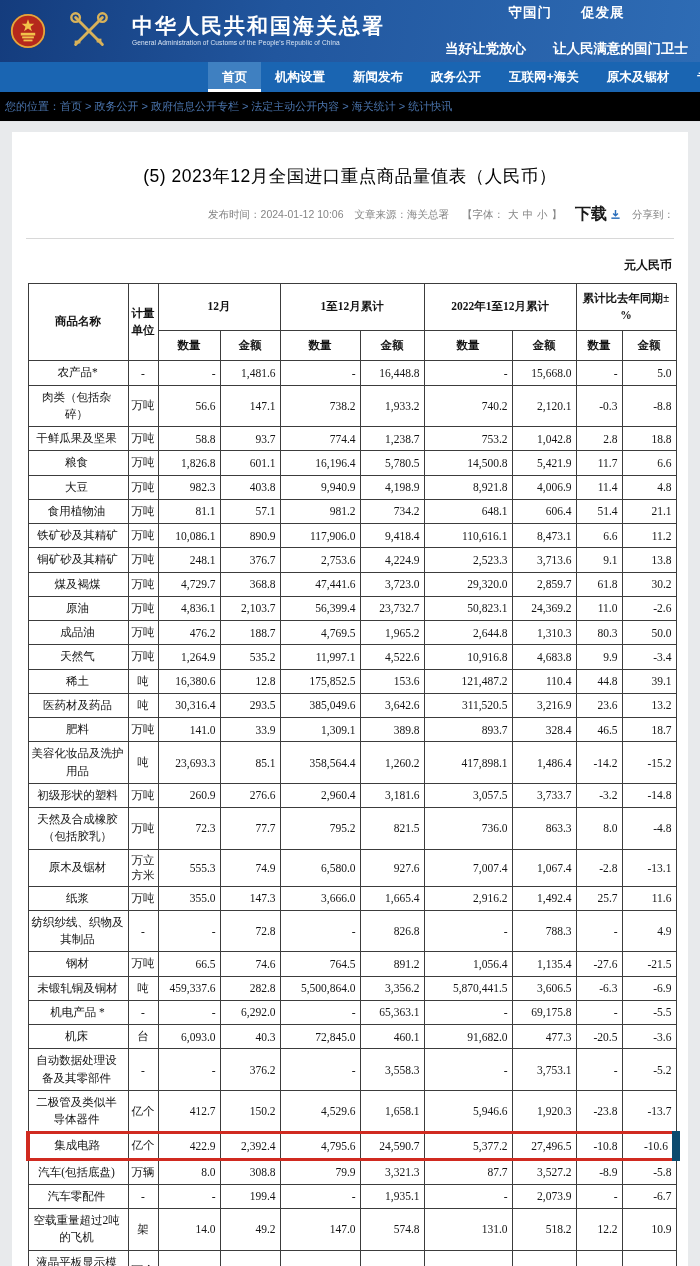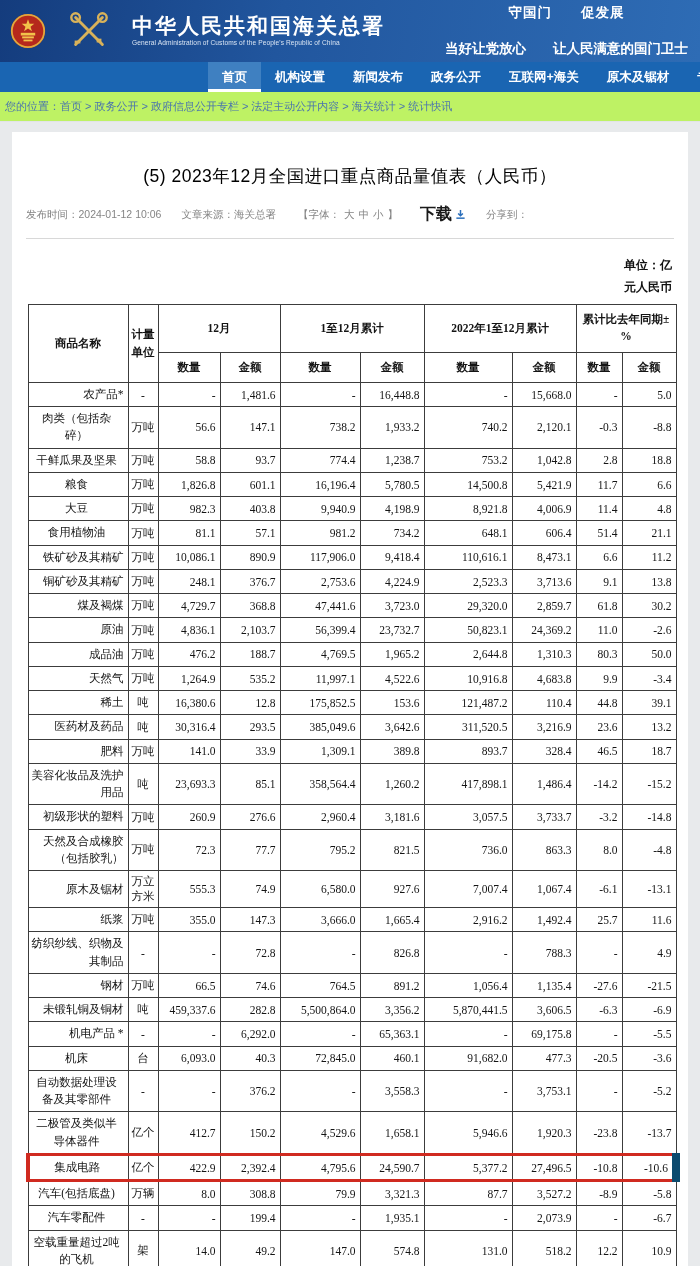--- a/index.html
+++ b/index.html
@@ -16,44 +16,44 @@
   .slogans{margin-left:auto;text-align:center;color:#fff;font-weight:bold;padding-right:2px}
   .slogan1{font-size:13.5px;letter-spacing:1px}
   .slogan2{font-size:13.5px;margin-top:18px;white-space:nowrap}
 
   
   .nav{height:30px;background:#1a65b2;display:flex;padding-left:208px}
   .nav-item{color:#fff;font-size:12.5px;font-weight:bold;line-height:30px;padding:0 14px;cursor:pointer;white-space:nowrap}
   .nav-item.active{background:#3f80c1;box-shadow:inset 0 -3px 0 #fff}
 
   
-  .breadcrumb{background:#bef264;border-bottom:1px solid #e2e4e7;padding:7px 10px 7px 5px;
+  .breadcrumb{background:#000000;border-bottom:1px solid #e2e4e7;padding:7px 10px 7px 5px;
     font-size:11px;color:#4a74ad;white-space:nowrap}
   .crumb{cursor:pointer}
   .breadcrumb .sep{margin:0 3px}
 
   
   .main{padding:10px 12px 0}
   .card{background:#fff;padding:28px 14px 10px;position:relative;box-sizing:border-box}
   .art-title{text-align:center;font-size:17.5px;font-weight:normal;color:#000;margin:4px 0 16px;letter-spacing:.5px}
-  .meta{display:flex;justify-content:flex-start;align-items:center;gap:20px;font-size:10.5px;color:#858585;margin-bottom:13px;white-space:nowrap}
+  .meta{display:flex;justify-content:flex-end;align-items:center;gap:11px;font-size:10.5px;color:#858585;margin-bottom:13px;white-space:nowrap}
   .meta .fontctl span{cursor:pointer;margin:8px 2px}
   .meta .dl{color:#1a1a1a;font-weight:bold;font-size:16px;display:inline-flex;align-items:center;gap:3px;cursor:pointer}
   .meta .share{cursor:pointer}
   .rule{border:none;border-top:1px solid #d8d8d8;margin:0 0 16px}
   .unit-note{text-align:right;font-family:"Liberation Serif","DejaVu Serif",serif;font-size:12px;font-weight:bold;line-height:1.8;margin:0 2px 6px;color:#111}
 
   
   table.data{width:100%;border-collapse:collapse;table-layout:fixed;
     font-family:"Liberation Serif","DejaVu Serif",serif;font-size:11.5px;color:#141414}
   .data th,.data td{border:1px solid #3c3c3c;padding:3px 4px;vertical-align:middle;box-sizing:border-box;overflow:hidden}
   .data thead th{font-weight:bold;text-align:center;padding:6px 2px;line-height:1.5}
   .data td.num{text-align:right}
   .data td.unit{text-align:center;padding:3px 1px}
-  .data td.name{text-align:right;line-height:1.5;padding-left:3px}
+  .data td.name{text-align:center;line-height:1.5;padding-left:3px}
   .data td.name.sub{text-align:center;padding-right:6px}
   tr.hl td{border-top:3px solid #d02a20;border-bottom:3px solid #d02a20}
   tr.hl td:first-child{border-left:4px solid #d02a20}
   tr.hl td:last-child{border-right:8px solid #0c4a6e}
   tr.hl td.name{font-weight:normal}
 </style>
 </head>
 <body>
 
 <header class="topbar">
@@ -113,21 +113,20 @@
           <path d="M6 1 v6 M3.4 4.8 L6 7.4 L8.6 4.8" stroke="#2a6ebb" stroke-width="1.6" fill="none"></path>
           <rect x="1.5" y="9.2" width="9" height="1.6" fill="#2a6ebb"></rect>
         </svg>
       </span>
       <span class="share">分享到：</span>
     </div>
 
     <hr class="rule">
 
     <div class="unit-note">
-      <div>单位：亿</div>
       <div>元人民币</div>
     </div>
 
     <table class="data">
       <colgroup>
         <col style="width:100px">
           <col style="width:30px">
         <col style="width:62px">
           <col style="width:60px">
         <col style="width:80px">
@@ -376,21 +375,21 @@
           </tr>
           <tr>
             <td class="name">原木及锯材</td>
             <td class="unit">万立方米</td>
             <td class="num">555.3</td>
             <td class="num">74.9</td>
             <td class="num">6,580.0</td>
             <td class="num">927.6</td>
             <td class="num">7,007.4</td>
             <td class="num">1,067.4</td>
-            <td class="num">-6.1</td>
+            <td class="num">-2.8</td>
             <td class="num">-13.1</td>
           </tr>
           <tr>
             <td class="name">纸浆</td>
             <td class="unit">万吨</td>
             <td class="num">355.0</td>
             <td class="num">147.3</td>
             <td class="num">3,666.0</td>
             <td class="num">1,665.4</td>
             <td class="num">2,916.2</td>

